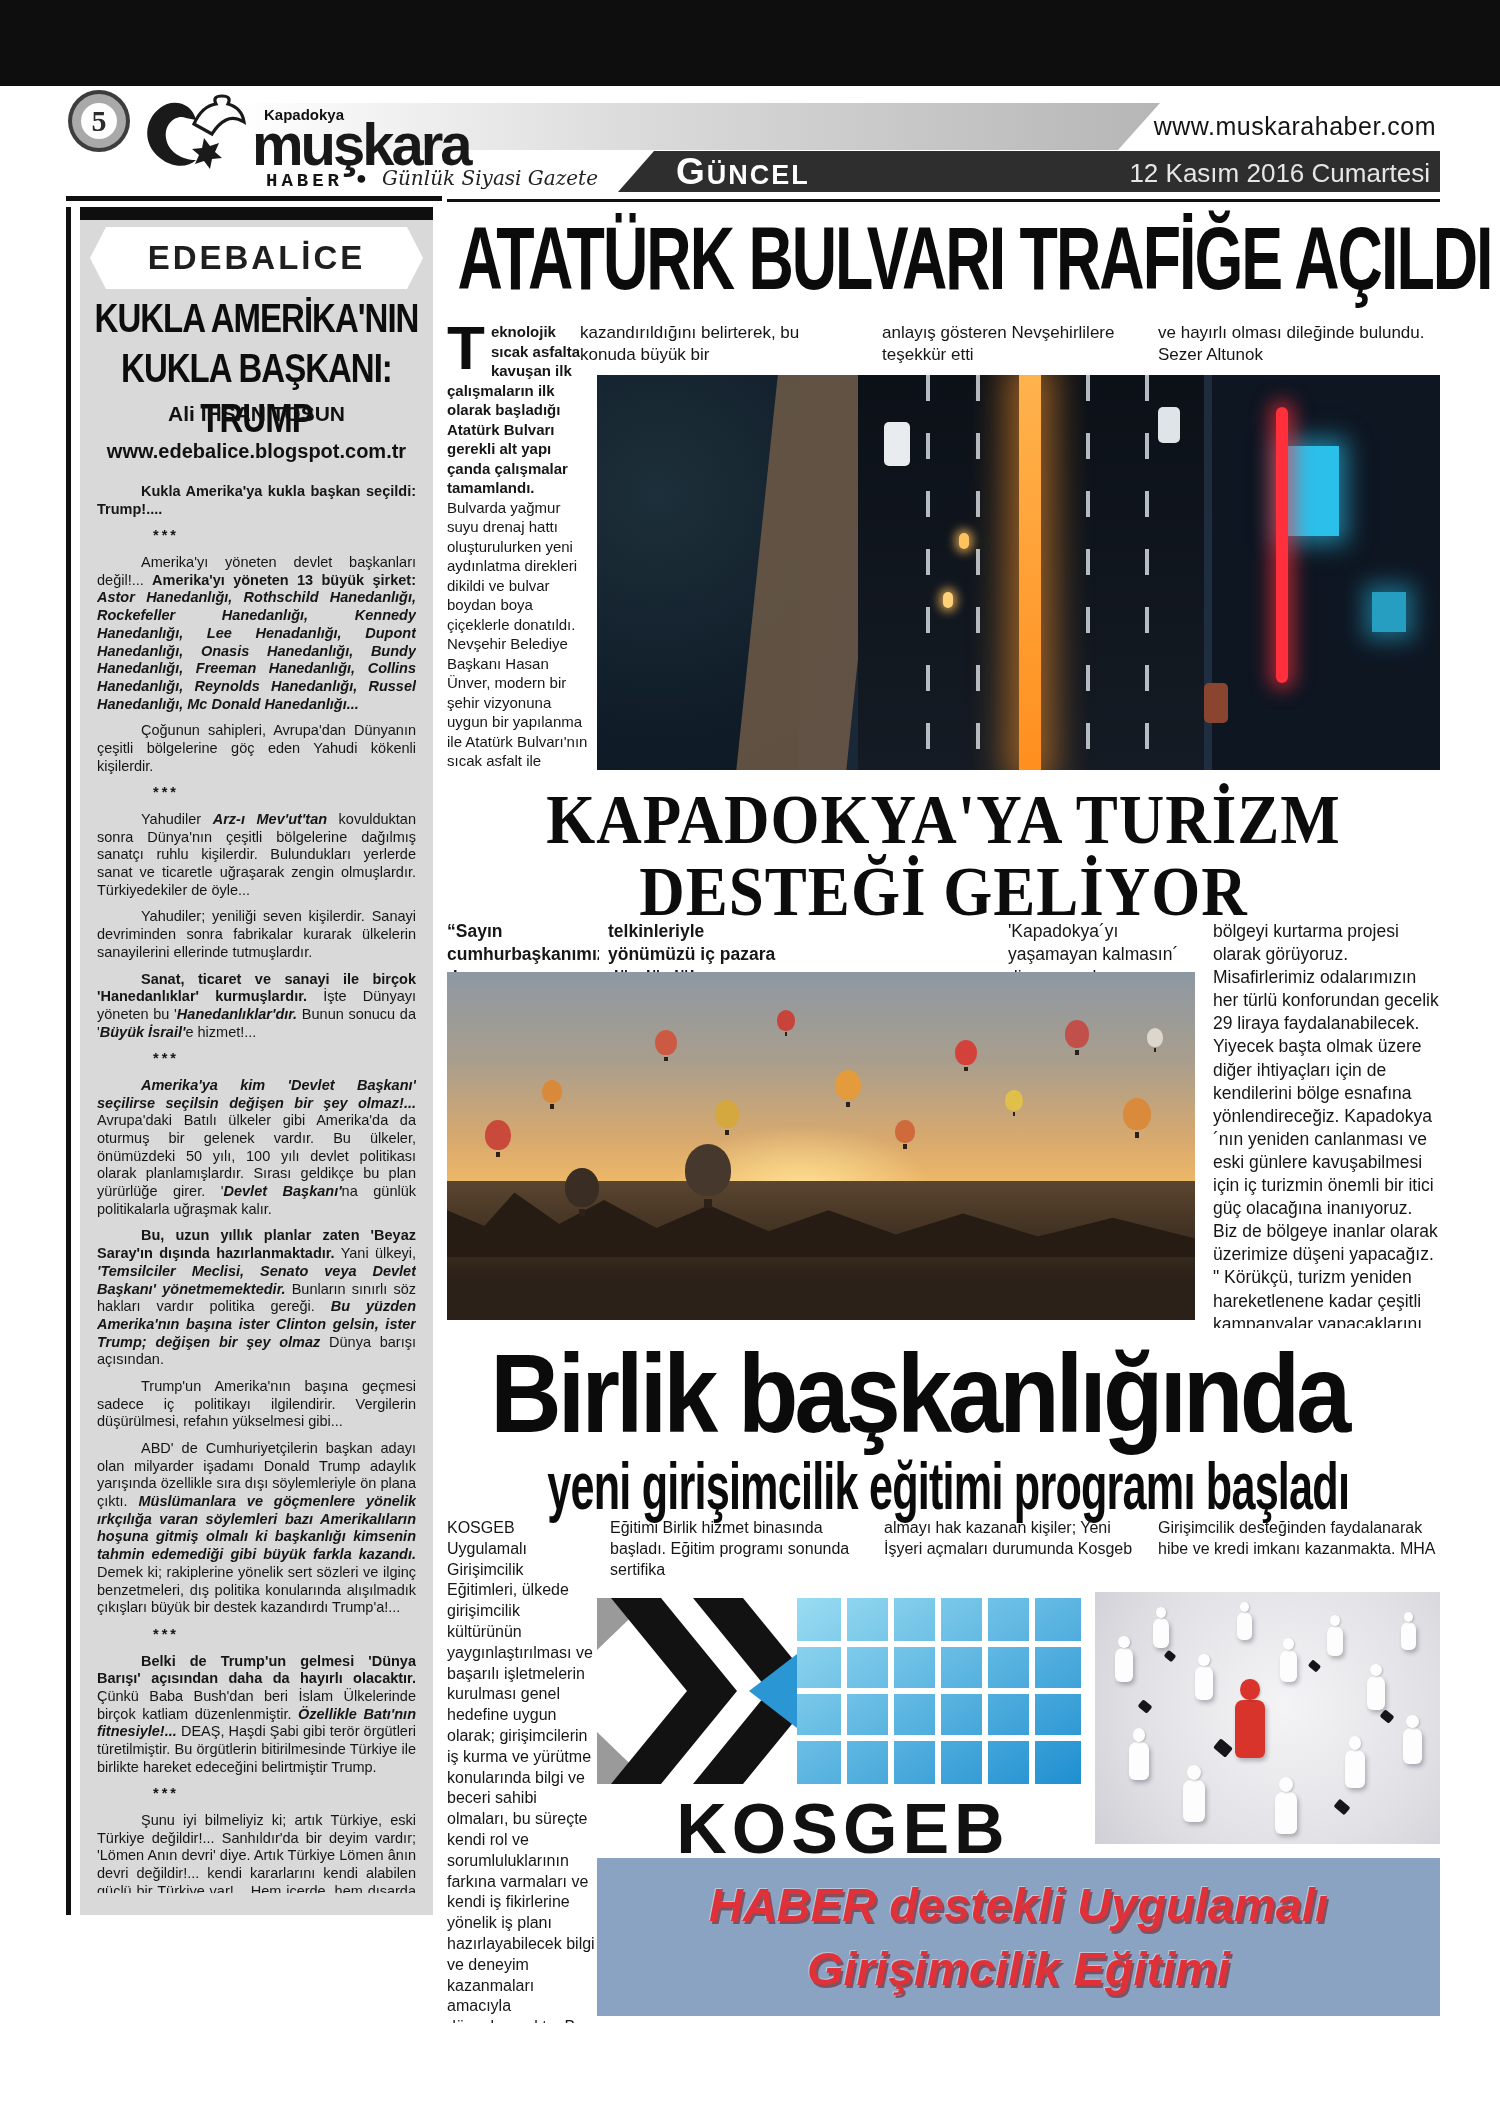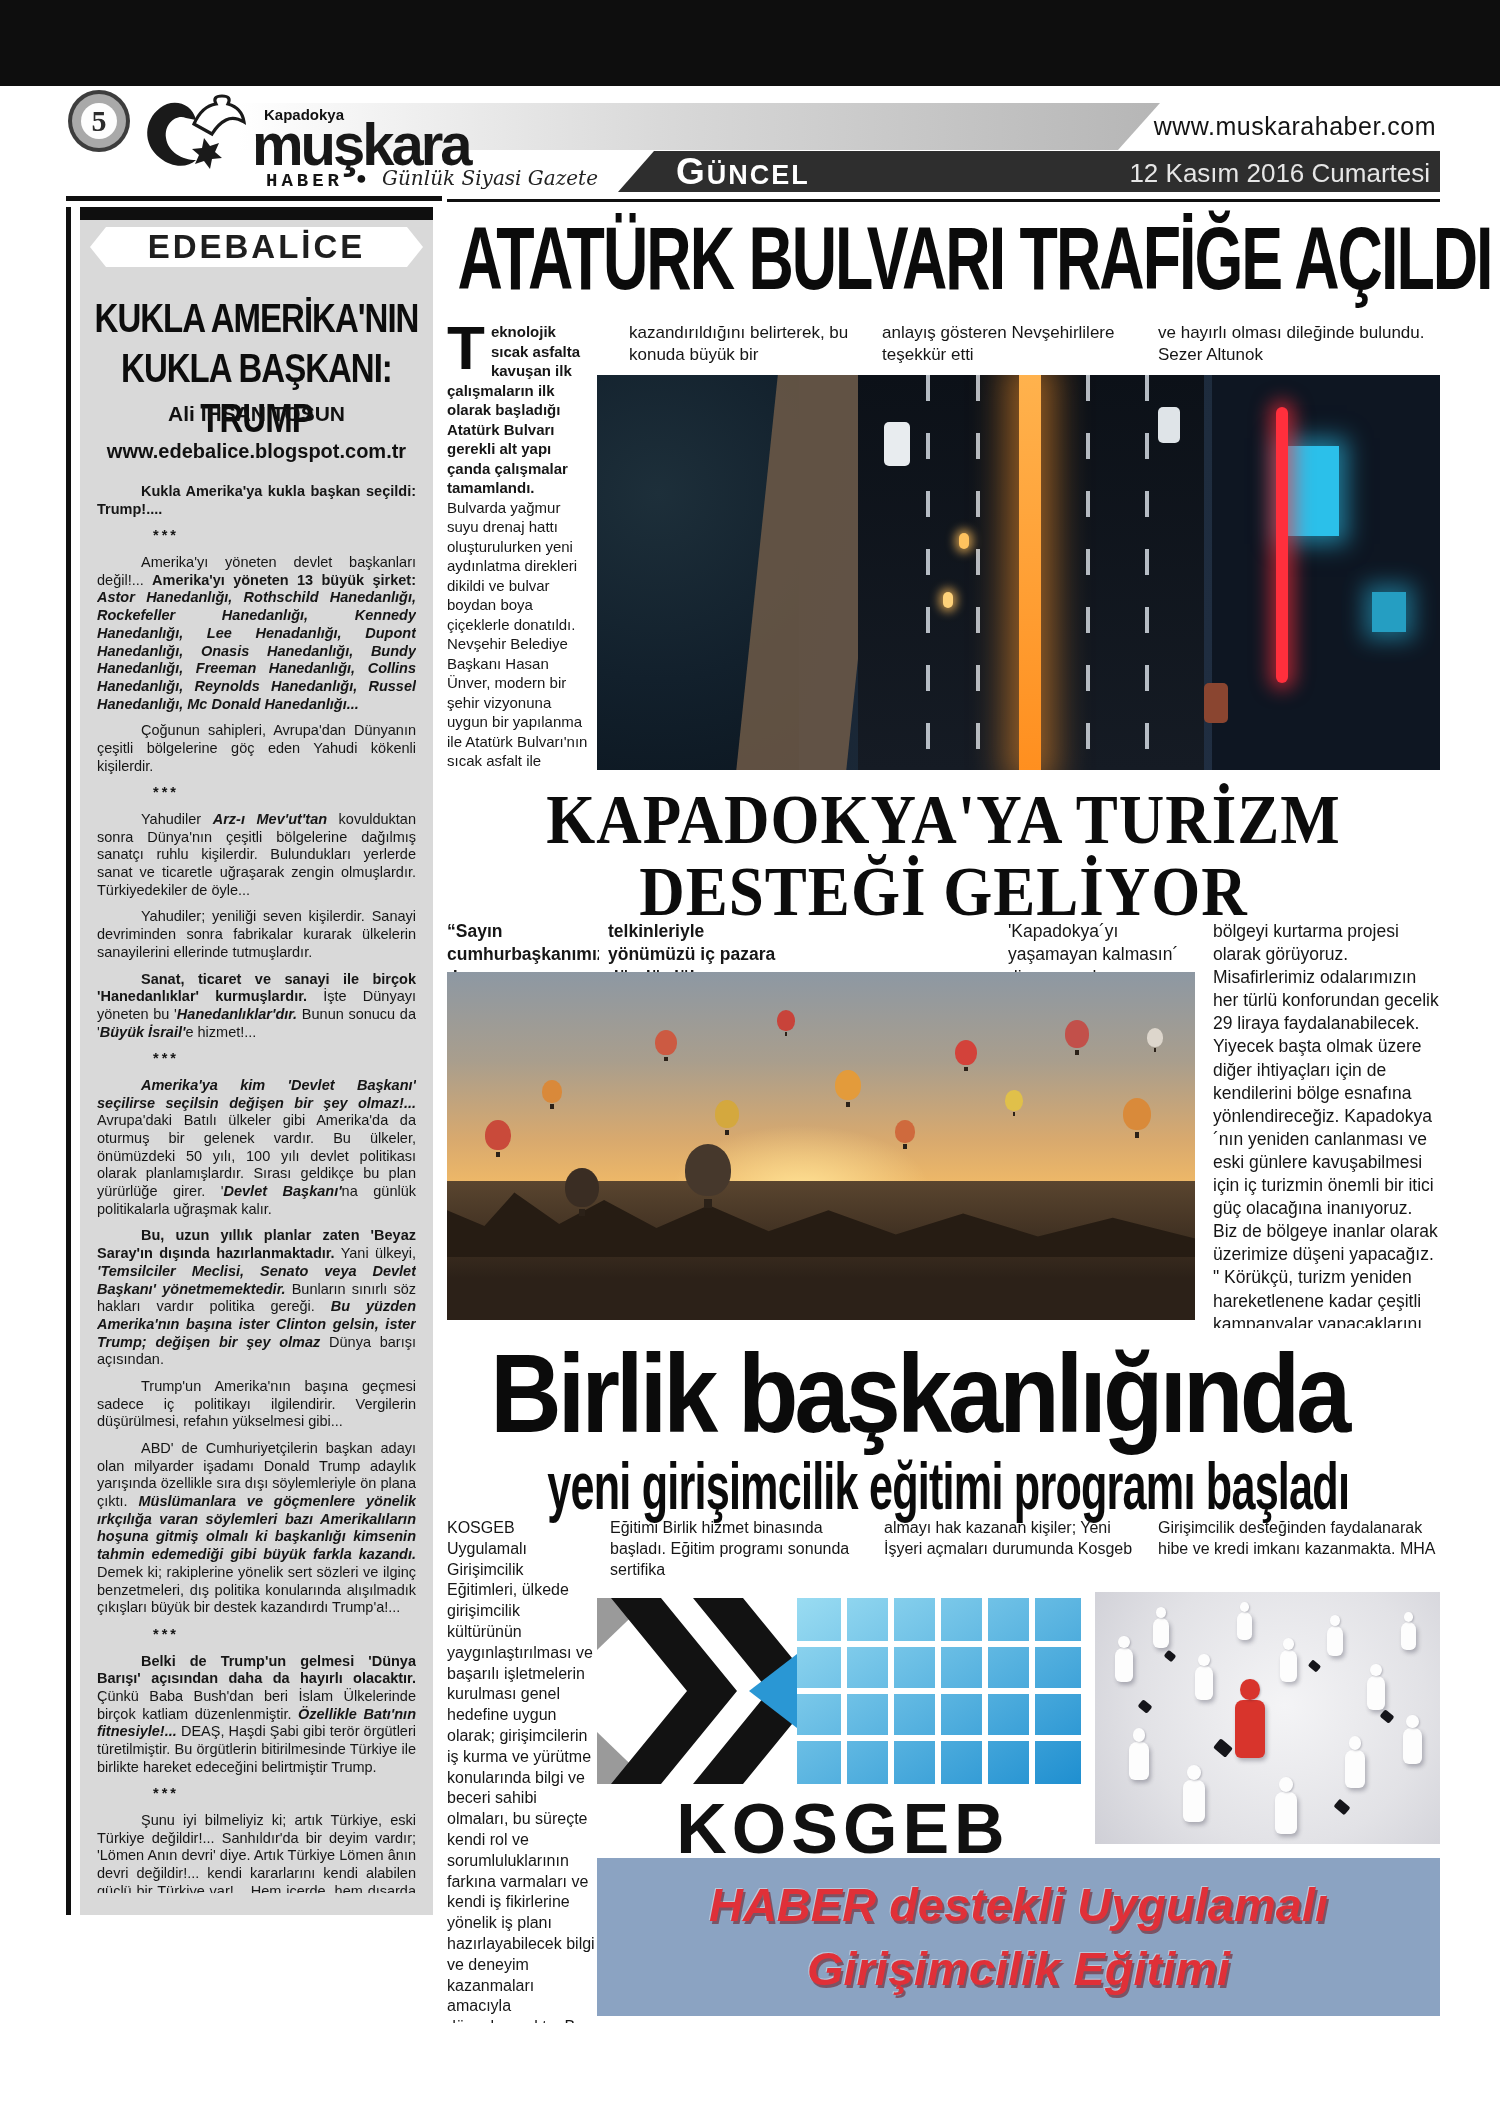--- a/index.html
+++ b/index.html
@@ -37,21 +37,21 @@
   .mh-name{position:absolute;left:118px;top:18px;font-size:58px;font-weight:bold;letter-spacing:-3px;
            color:#181818;text-transform:lowercase;transform:scaleY(1.02);transform-origin:left top;}
   .mh-sub{position:absolute;left:132px;top:78px;font-size:19px;font-weight:bold;letter-spacing:4px;color:#141414;font-family:Liberation Mono, monospace;}
   .mh-dot{position:absolute;left:222px;top:76px;font-size:18px;color:#141414;}
   .mh-tagline{position:absolute;left:248px;top:74px;font-family:"DejaVu Serif",serif;font-style:italic;
               font-size:20px;color:#222;}
 
   
   .gray-box{left:80px;top:207px;width:353px;height:1708px;background:#d9d9d9;overflow:hidden;}
   .gb-topbar{position:absolute;left:0;top:0;width:100%;height:13px;background:#0f0f0f;}
-  .ribbon{position:absolute;left:10px;top:20px;width:333px;height:40px;background:#fff;
+  .ribbon{position:absolute;left:10px;top:20px;width:333px;height:62px;background:#fff;
           clip-path:polygon(0 50%,16px 0,calc(100% - 16px) 0,100% 50%,calc(100% - 16px) 100%,16px 100%);
           display:flex;align-items:center;justify-content:center;}
   .ribbon span{font-weight:bold;font-size:33px;letter-spacing:3px;color:#1f1f1f;}
   .la-title{position:absolute;left:0;top:86px;width:100%;text-align:center;font-weight:bold;
             font-size:33px;line-height:41px;letter-spacing:-1px;color:#0d0d0d;transform:scaleY(1.22);transform-origin:center top;}
   .la-author{position:absolute;left:0;top:195px;width:100%;text-align:center;font-weight:bold;font-size:21px;color:#111;}
   .la-url{position:absolute;left:0;top:233px;width:100%;text-align:center;font-weight:bold;font-size:20px;color:#111;}
   .la-body{position:absolute;left:17px;top:276px;width:319px;height:1410px;overflow:hidden;
            font-size:14.5px;line-height:1.22;text-align:justify;color:#161616;}
   .la-body p{margin:0 0 9px;text-indent:44px;}
@@ -61,21 +61,21 @@
   .r-bi{font-weight:bold;font-style:italic;}
 
   
   .a1-title{left:447px;top:208px;width:993px;height:104px;text-align:center;overflow:visible;}
   .a1-title span{display:inline-block;white-space:nowrap;font-weight:bold;font-size:64px;letter-spacing:-2px;
                  color:#0b0b0b;transform:scale(0.98,1.38);transform-origin:center top;}
   .ncol{font-size:17px;line-height:1.28;color:#161616;overflow:hidden;}
   .a1-col1{left:447px;top:322px;width:148px;height:452px;font-size:15px;line-height:1.3;text-align:left;}
   .a1-col1 .lead{font-weight:bold;}
   .dropcap{float:left;font-size:62px;line-height:.78;font-weight:bold;margin:2px 6px 0 0;color:#0d0d0d;}
-  .a1-col2{left:629px;top:322px;width:255px;height:56px;}
+  .a1-col2{left:580px;top:322px;width:255px;height:56px;}
   .a1-col3{left:882px;top:322px;width:270px;height:56px;}
   .a1-col4{left:1158px;top:322px;width:282px;height:56px;}
 
   
   .photo1{left:597px;top:375px;width:843px;height:395px;overflow:hidden;
           background:linear-gradient(105deg,#15212e 0%,#1c2a3a 55%,#24324a 100%);}
   .p1-park{position:absolute;left:0;top:0;width:24%;height:100%;
            background:radial-gradient(circle at 30% 30%,#1d2f3a 0%,#12202c 60%,#0d1822 100%);}
   .p1-walk{position:absolute;left:19%;top:-10%;width:13%;height:120%;background:#6e5a48;opacity:.85;transform:skewX(-6deg);}
   .p1-road{position:absolute;left:31%;top:0;width:41%;height:100%;background:linear-gradient(#0c1118,#151b24);}

